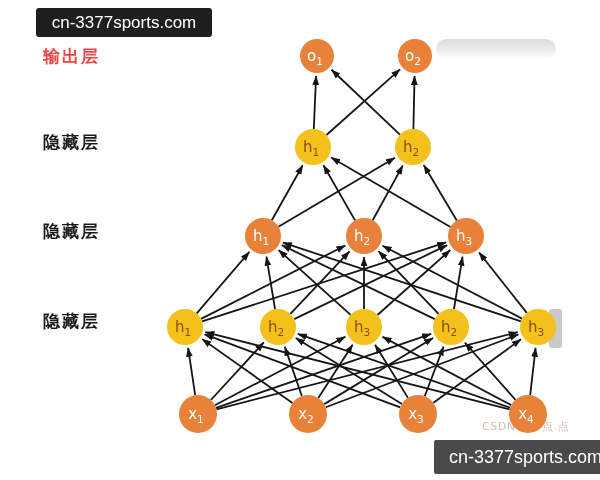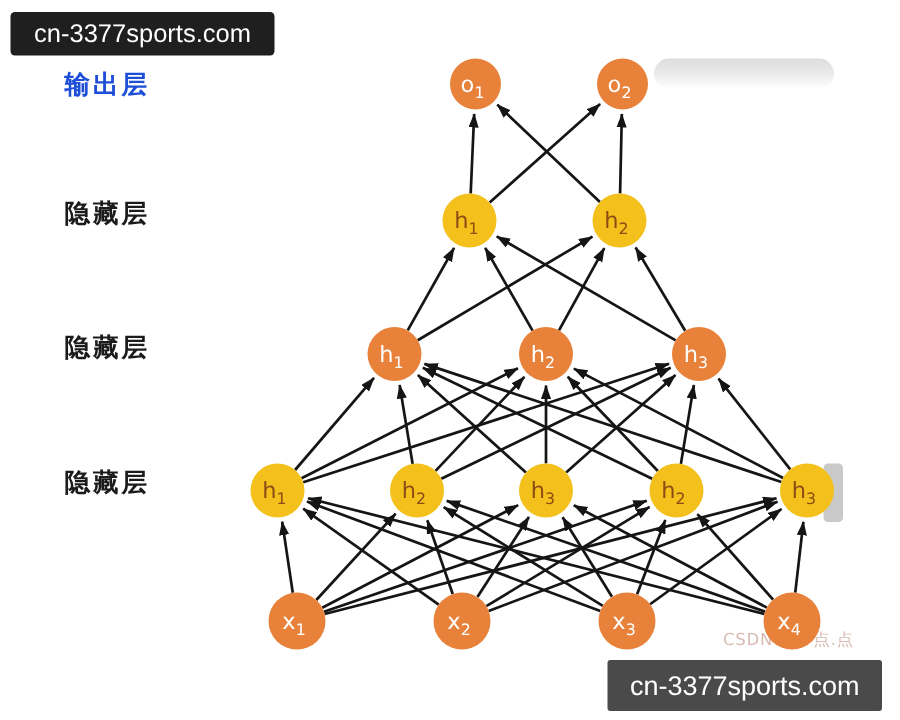--- a/index.html
+++ b/index.html
@@ -31,31 +31,31 @@
   .gray-strip{
     position:absolute;left:549px;top:309px;width:13px;height:39px;
     background:#c9c9c9;border-radius:3px;
   }
   .csdn{
     position:absolute;left:482px;top:419px;font-size:11px;letter-spacing:.5px;
     font-family:"DejaVu Sans",sans-serif;
   }
   svg.net{position:absolute;left:0;top:0;z-index:2;}
   .below{z-index:1;}
-  .above{z-index:3;}
+  .above{z-index:3;margin-left:29px;}
 </style>
 </head>
 <body>
 
 <div class="stage">
 
   <div class="gray-band below"></div>
   <div class="gray-strip below"></div>
 
-  <div class="layer-label" style="top: 46px; color: #1d4ed8;">输出层</div>
+  <div class="layer-label" style="top: 46px; color: #ef4444;">输出层</div>
   <div class="layer-label" style="top: 132px; color: rgb(27, 27, 27);">隐藏层</div>
   <div class="layer-label" style="top: 221px; color: rgb(27, 27, 27);">隐藏层</div>
   <div class="layer-label" style="top: 311px; color: rgb(27, 27, 27);">隐藏层</div>
 
   <div class="csdn below" style="color: rgb(216, 187, 178);">CSDN @一点.点</div>
 
   <svg class="net" id="net" width="600" height="480" viewBox="0 0 600 480">
       <defs>
         <marker id="arrow" markerUnits="userSpaceOnUse" markerWidth="11" markerHeight="9" refX="9" refY="3.4" orient="auto">
           <path d="M0,0 L9.5,3.4 L0,6.8 Z" fill="#151515"></path>

